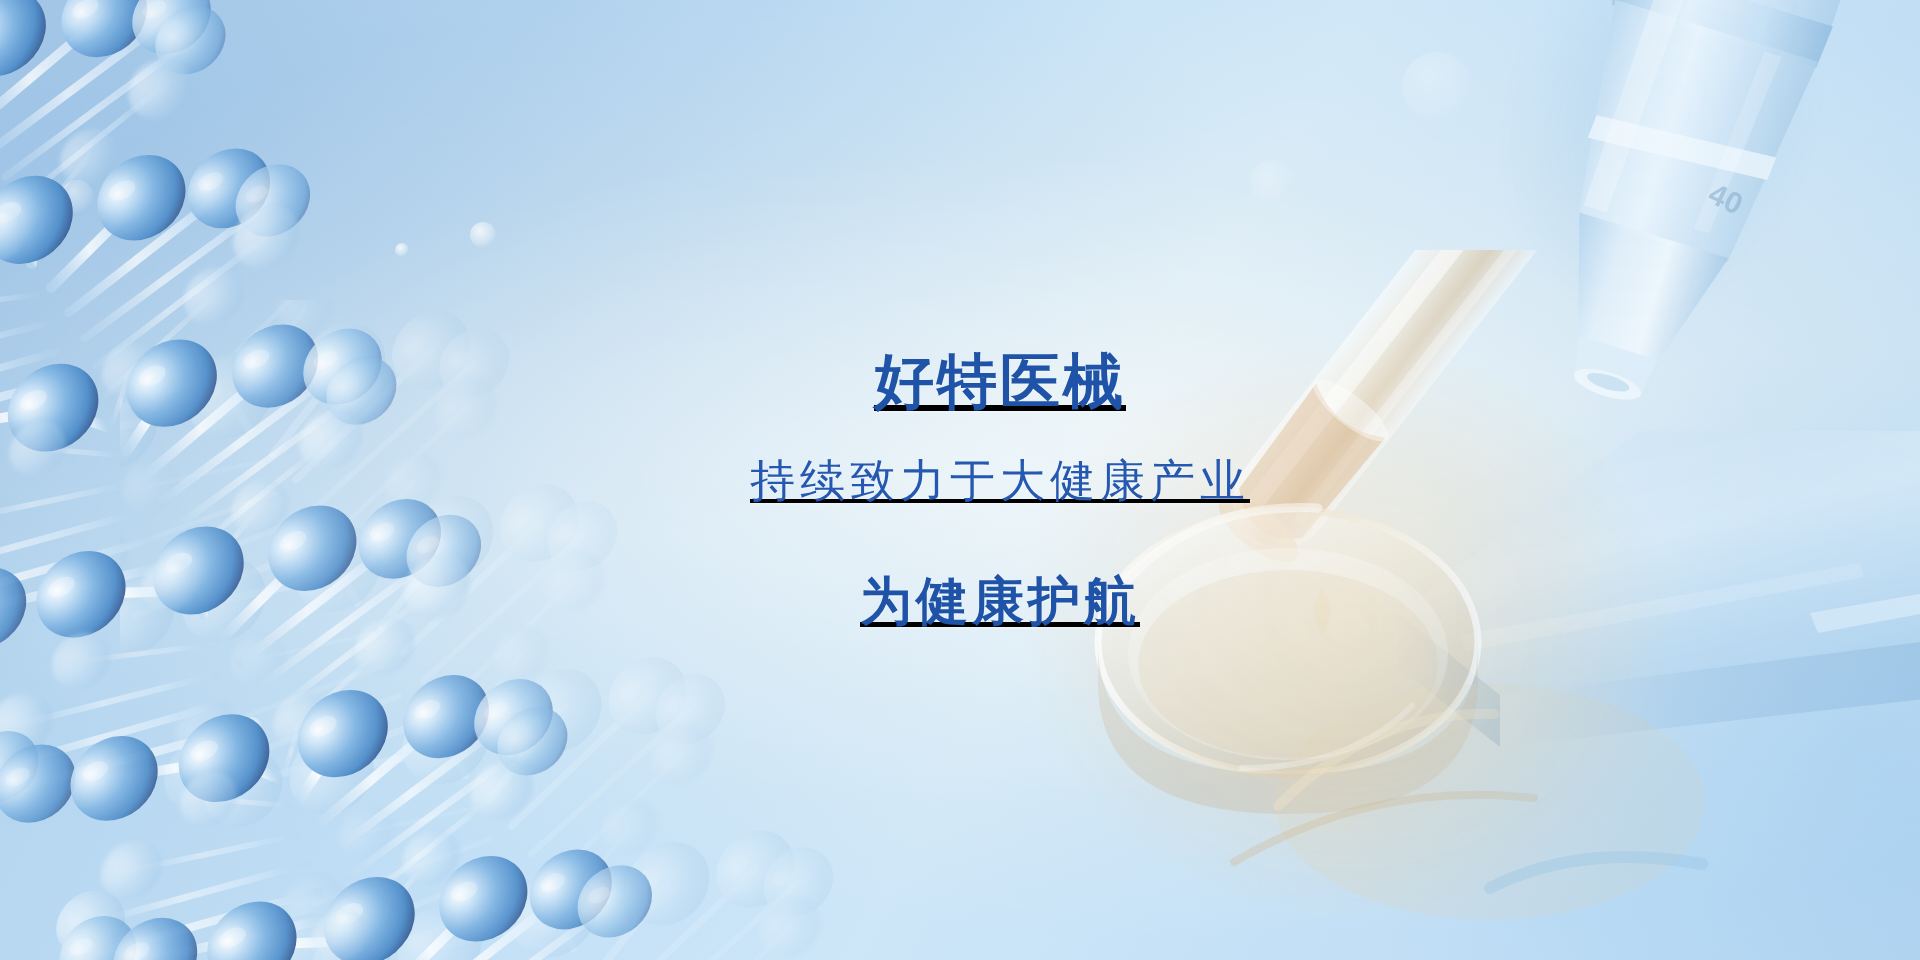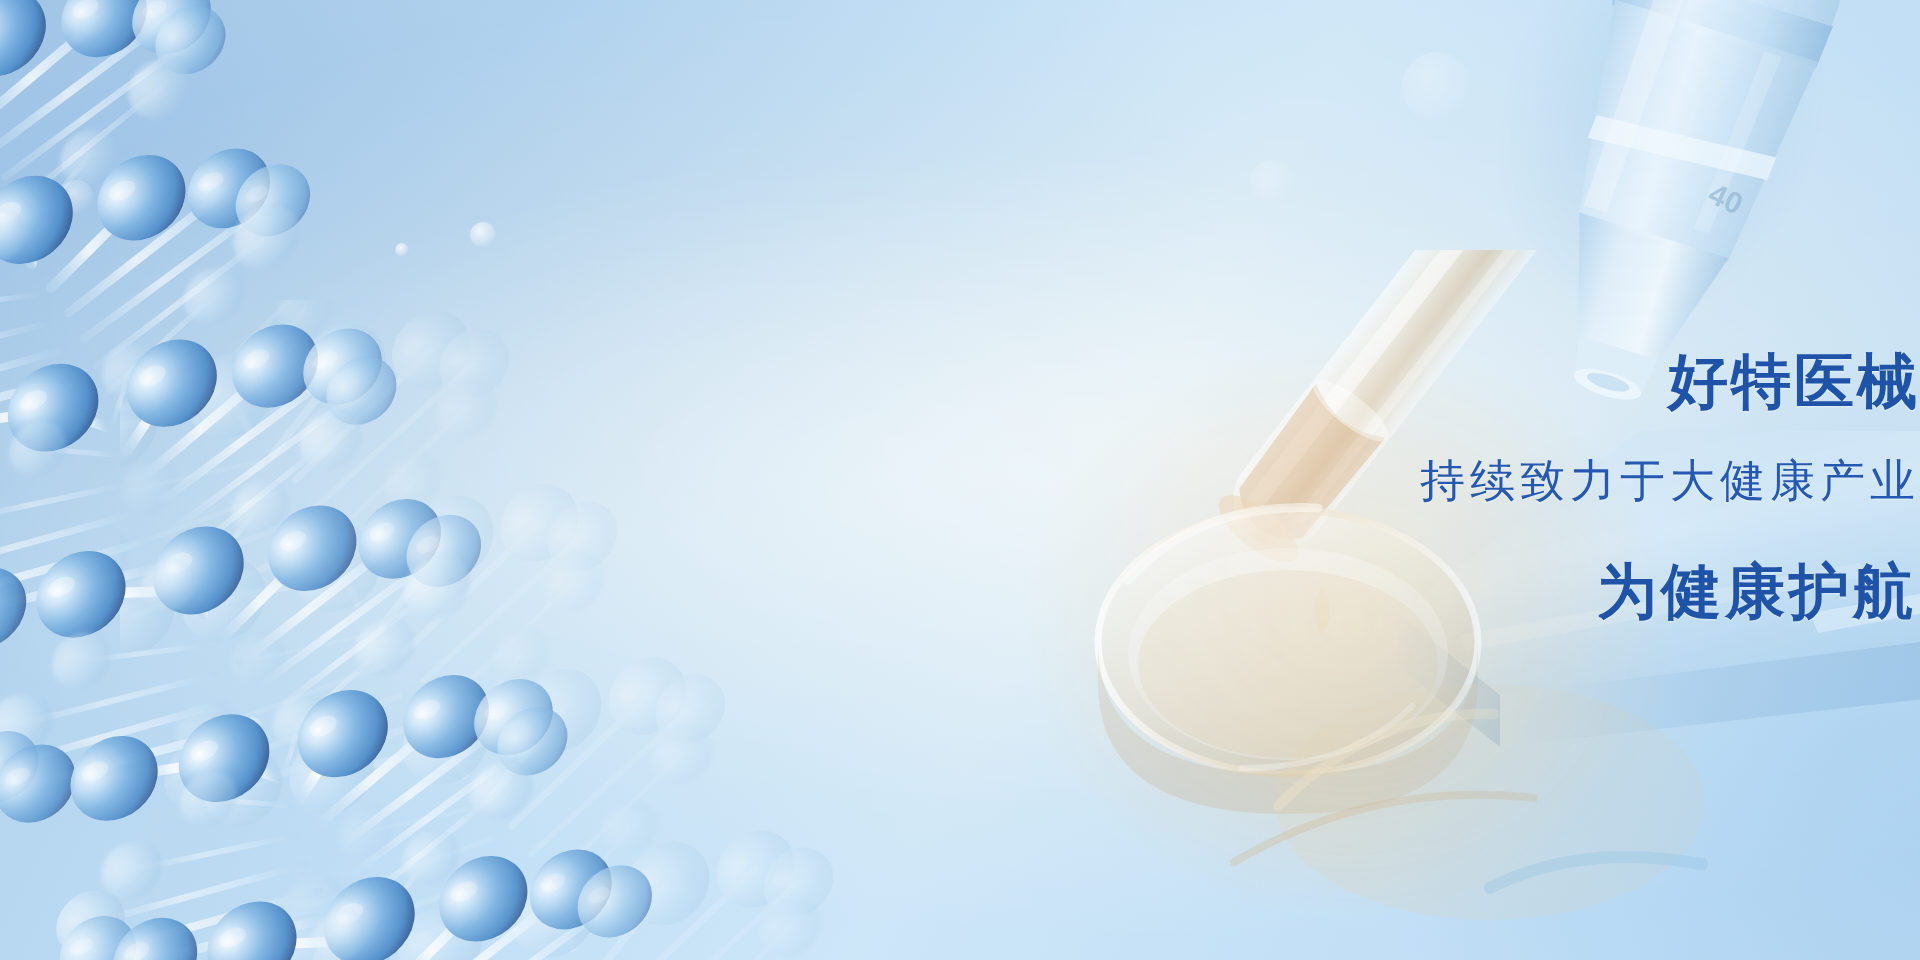--- a/index.html
+++ b/index.html
@@ -39,40 +39,41 @@
   
   #glassware{position:absolute;left:1020px;top:250px;width:700px;height:680px;opacity:.92;pointer-events:none;}
 
   
   .bokeh{position:absolute;border-radius:50%;pointer-events:none;
          background:radial-gradient(circle at 38% 34%, rgba(255,255,255,.92), rgba(255,255,255,.34) 52%, rgba(255,255,255,0) 74%);}
 
   
   #copy{
     position:absolute;left:0;right:0;top:352px;
-    display:flex;flex-direction:column;align-items:flex-end;
+    display:flex;flex-direction:column;align-items:center;
     padding-left:80px;            
     pointer-events:none;
+    text-decoration:underline;
   }
   #title{
     font-size:60px;line-height:1;font-weight:bold;
     color:#1F53A8;letter-spacing:3px;
     margin:0 0 46px 0;
     text-shadow:0 1px 2px rgba(255,255,255,.45);
   }
   #subtitle{
     font-size:45px;line-height:1;font-weight:normal;
     color:#2558B0;letter-spacing:5px;
     margin:0 0 56px 0;
     text-shadow:0 1px 2px rgba(255,255,255,.40);
   }
   #tagline{
-    font-size:60px;line-height:1;font-weight:bold;
+    font-size:52px;line-height:1;font-weight:bold;
     color:#1F53A8;letter-spacing:4px;
-    margin:3px;
+    margin:16px;
     text-shadow:0 1px 2px rgba(255,255,255,.45);
   }
 </style>
 </head>
 <body>
 
 <div id="banner">
 
   <div class="bokeh" style="left:470px;top:222px;width:26px;height:26px;opacity:.85;"></div>
   <div class="bokeh" style="left:243px;top:717px;width:19px;height:19px;opacity:.80;"></div>

